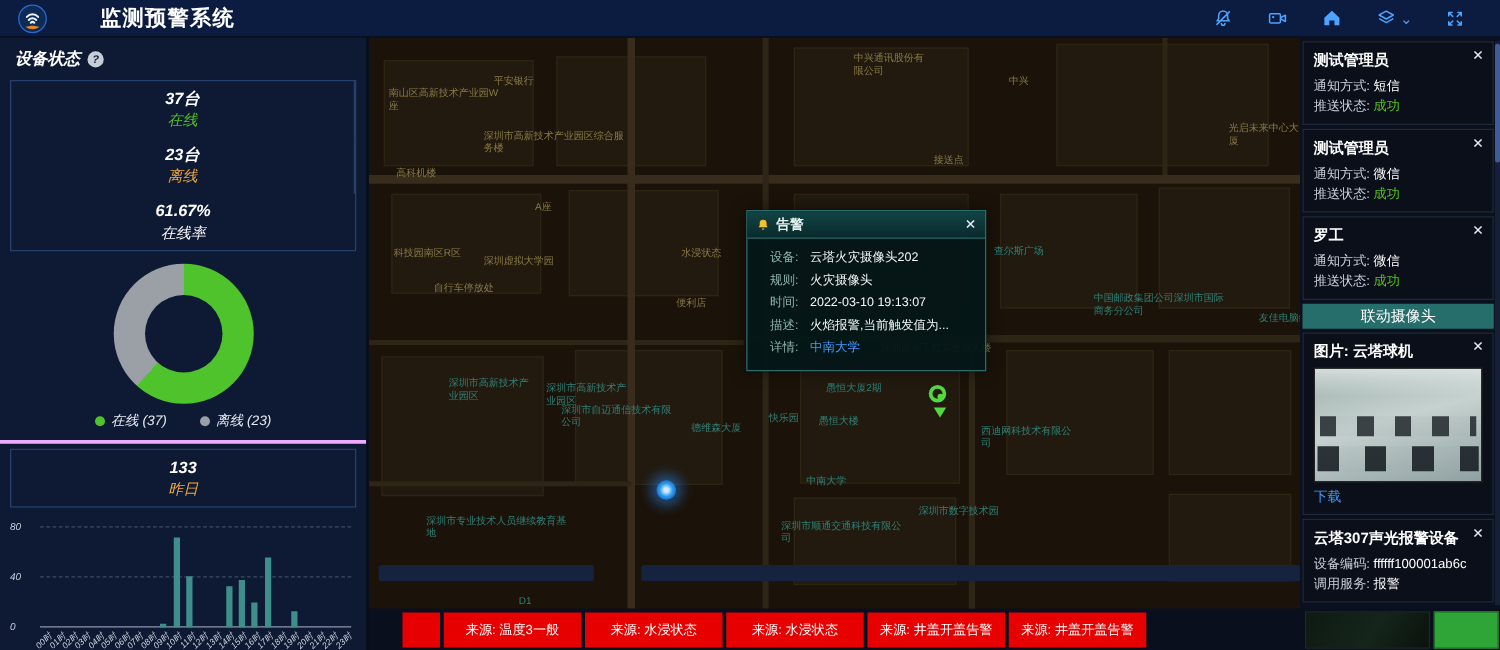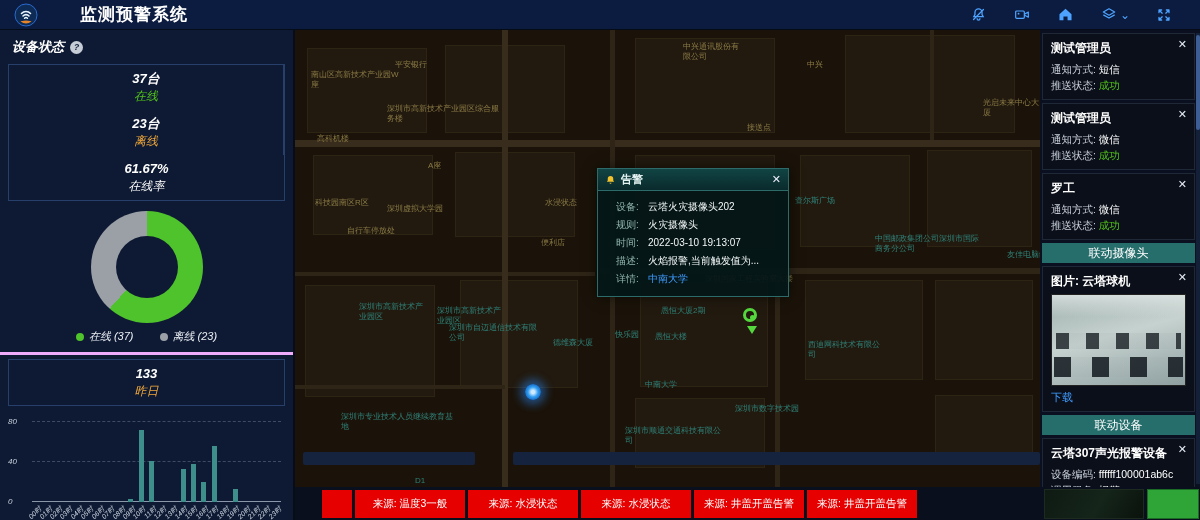--- a/index.html
+++ b/index.html
@@ -304,24 +304,24 @@
         <span class="mlab teal" style="left: 580px; top: 204px; width: 106px;">中国邮政集团公司深圳市国际商务分公司</span>
         <span class="mlab teal" style="left: 712px; top: 220px; width: 60px;">友佳电脑维修</span>
         <span class="mlab teal" style="left: 64px; top: 272px; width: 70px;">深圳市高新技术产业园区</span>
         <span class="mlab teal" style="left: 142px; top: 276px; width: 70px;">深圳市高新技术产业园区</span>
         <span class="mlab teal" style="left: 138px; top: 293px; width: 92px; margin-left: 16px;">深圳市自迈通信技术有限公司</span>
         <span class="mlab teal" style="left: 258px; top: 308px; width: 60px;">德维森大厦</span>
         <span class="mlab teal" style="left: 366px; top: 276px; width: 64px;">愚恒大厦2期</span>
         <span class="mlab teal" style="left: 320px; top: 300px; width: 40px;">快乐园</span>
         <span class="mlab teal" style="left: 360px; top: 302px; width: 50px;">愚恒大楼</span>
         <span class="mlab olive" style="left: 410px; top: 244px; width: 88px;">深圳国家工程实验室大楼</span>
-        <span class="mlab teal" style="left: 490px; top: 310px; width: 74px; margin-left: 23px;">西迪网科技术有限公司</span>
+        <span class="mlab teal" style="left: 490px; top: 310px; width: 74px;">西迪网科技术有限公司</span>
         <span class="mlab teal" style="left: 350px; top: 350px; width: 50px;">中南大学</span>
         <span class="mlab teal" style="left: 46px; top: 382px; width: 112px;">深圳市专业技术人员继续教育基地</span>
-        <span class="mlab teal" style="left: 330px; top: 396px; width: 98px;">深圳市顺通交通科技有限公司</span>
+        <span class="mlab teal" style="left: 330px; top: 386px; width: 98px;">深圳市顺通交通科技有限公司</span>
         <span class="mlab teal" style="left: 440px; top: 374px; width: 96px;">深圳市数字技术园</span>
         <span class="mlab teal" style="left: 120px; top: 446px; width: 20px;">D1</span>
       </div>
 
     <div class="pin" style="left:446px;top:278px;">
       <span class="ring"></span>
         <span class="core"></span>
         <span class="tail"></span>
     </div>
     <div class="bluedot" style="left:230px;top:354px;"></div>
@@ -387,21 +387,20 @@
     <div class="card">
       <span class="card-x">✕</span>
       <div class="card-name">图片: 云塔球机</div>
       <div class="photo">
           <div class="m3"></div>
           <div class="m1"></div>
           <div class="m2"></div>
         </div>
       <div class="dl">下载</div>
     </div>
-    <div class="subheader">联动设备</div>
     <div id="device-list">
         <div class="card">
           <span class="card-x">✕</span>
           <div class="card-name">云塔307声光报警设备</div>
           <div class="card-row"><span>设备编码: </span><span class="val">ffffff100001ab6c</span></div>
           <div class="card-row"><span>调用服务: </span><span class="val">报警</span></div>
         </div>
       </div>
   </div>
   <div class="rscroll">

